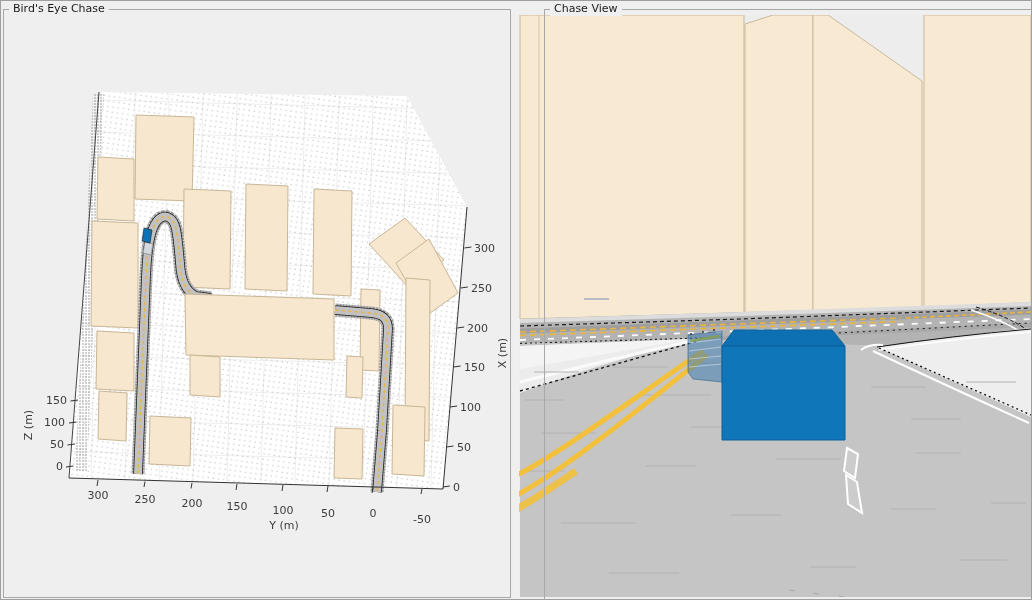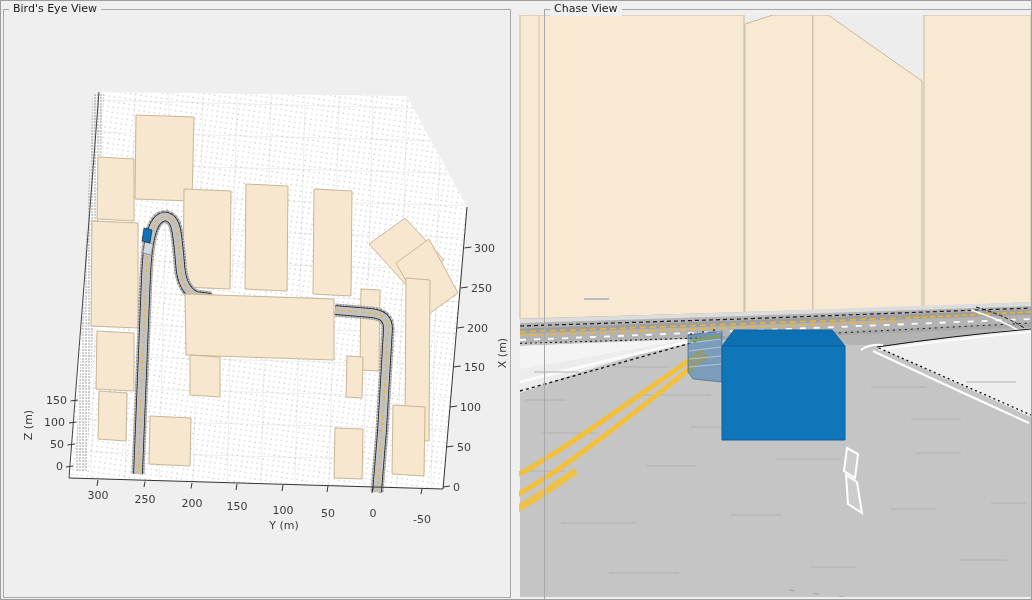--- a/index.html
+++ b/index.html
@@ -250,19 +250,19 @@
     </g>
 
     <g fill="rgba(255,255,255,0.12)" stroke="#ffffff" stroke-width="2">
       <polygon points="846,447 857,453 854,477 843,470"></polygon>
       <polygon points="845,474 856,481 861,512 847,503"></polygon>
     </g>
   </g>
 </svg>
 
 <div class="panel" id="panel-left" style="left:2px;top:8px;width:506px;height:587px;">
-  <span class="panel-title">Bird's Eye View</span>
+  <span class="panel-title">Bird's Eye Chase</span>
 </div>
 <div class="panel" id="panel-right" style="left:543px;top:8px;width:512px;height:589px;">
   <span class="panel-title">Chase View</span>
 </div>
 
 </div>
 
 </body></html>

